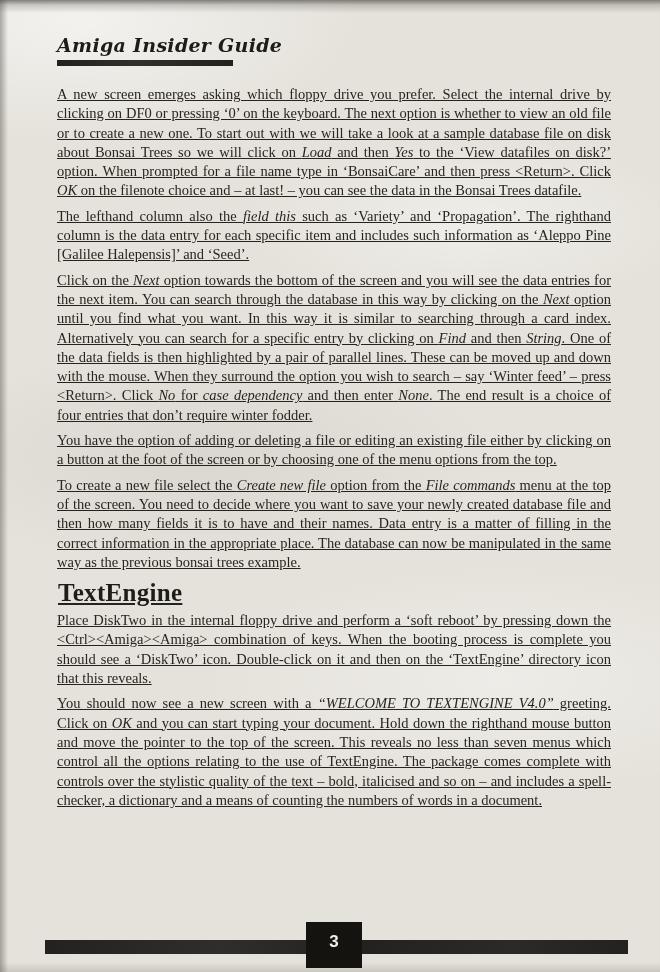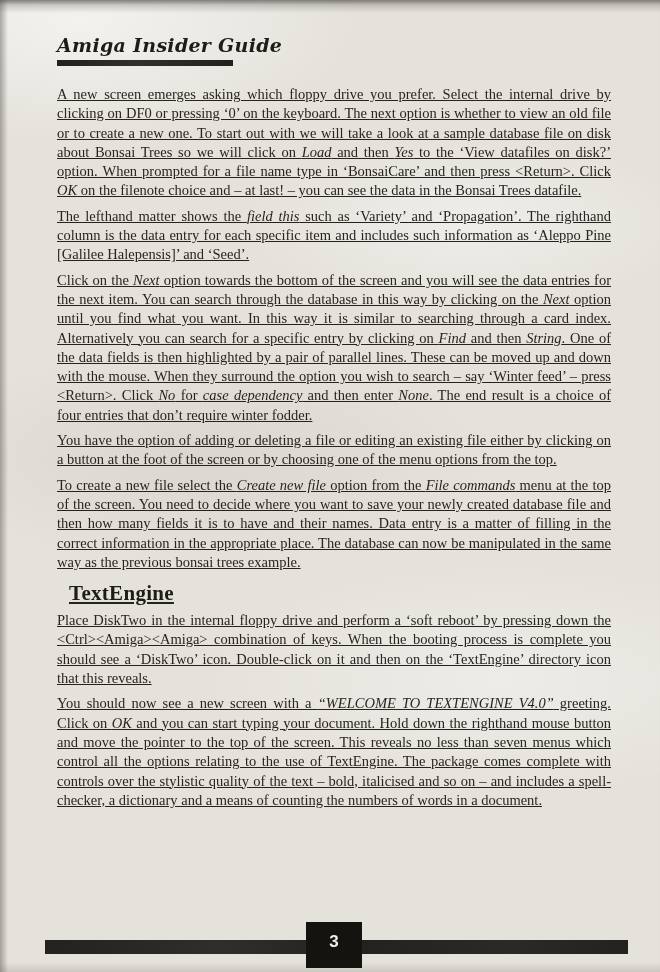--- a/index.html
+++ b/index.html
@@ -58,22 +58,22 @@
     margin: 0 0 6px 0;
     font-size: 14.5px;
     line-height: 19.3px;
     text-align: justify;
     color: #282520;
   }
   .body-text p .it {
     font-style: italic;
   }
   .body-text h2 {
-    margin: 9px 0 6px 12px;
-    font-size: 21px;
+    margin: 9px 0 6px 1px;
+    font-size: 25px;
     line-height: 24px;
     font-weight: bold;
     color: #1e1c18;
     letter-spacing: 0.3px;
   }
   .foot-bar {
     position: absolute;
     left: 45px;
     top: 940px;
     width: 583px;
@@ -104,21 +104,21 @@
 
 <div class="scan">
 
   <div class="masthead">
     <h1>Amiga Insider Guide</h1>
     <div class="rule"></div>
   </div>
 
   <div class="body-text" id="body-content">
       <p><span>A new screen emerges asking which floppy drive you prefer. Select the internal drive by clicking on DF0 or pressing ‘0’ on the keyboard. The next option is whether to view an old file or to create a new one. To start out with we will take a look at a sample database file on disk about Bonsai Trees so we will click on </span><span class="it">Load</span><span> and then </span><span class="it">Yes</span><span> to the ‘View datafiles on disk?’ option. When prompted for a file name type in ‘BonsaiCare’ and then press &lt;Return&gt;. Click </span><span class="it">OK</span><span> on the filenote choice and – at last! – you can see the data in the Bonsai Trees datafile.</span></p>
-      <p><span>The lefthand matter shows the </span><span class="it">field this</span><span> such as ‘Variety’ and ‘Propagation’. The righthand column is the data entry for each specific item and includes such information as ‘Aleppo Pine [Galilee Halepensis]’ and ‘Seed’.</span></p>
+      <p><span>The lefthand column also the </span><span class="it">field this</span><span> such as ‘Variety’ and ‘Propagation’. The righthand column is the data entry for each specific item and includes such information as ‘Aleppo Pine [Galilee Halepensis]’ and ‘Seed’.</span></p>
       <p><span>Click on the </span><span class="it">Next</span><span> option towards the bottom of the screen and you will see the data entries for the next item. You can search through the database in this way by clicking on the </span><span class="it">Next</span><span> option until you find what you want. In this way it is similar to searching through a card index. Alternatively you can search for a specific entry by clicking on </span><span class="it">Find</span><span> and then </span><span class="it">String</span><span>. One of the data fields is then highlighted by a pair of parallel lines. These can be moved up and down with the mouse. When they surround the option you wish to search – say ‘Winter feed’ – press &lt;Return&gt;. Click </span><span class="it">No</span><span> for </span><span class="it">case dependency</span><span> and then enter </span><span class="it">None</span><span>. The end result is a choice of four entries that don’t require winter fodder.</span></p>
       <p><span>You have the option of adding or deleting a file or editing an existing file either by clicking on a button at the foot of the screen or by choosing one of the menu options from the top.</span></p>
       <p><span>To create a new file select the </span><span class="it">Create new file</span><span> option from the </span><span class="it">File commands</span><span> menu at the top of the screen. You need to decide where you want to save your newly created database file and then how many fields it is to have and their names. Data entry is a matter of filling in the correct information in the appropriate place. The database can now be manipulated in the same way as the previous bonsai trees example.</span></p>
       <h2>TextEngine</h2>
       <p><span>Place DiskTwo in the internal floppy drive and perform a ‘soft reboot’ by pressing down the &lt;Ctrl&gt;&lt;Amiga&gt;&lt;Amiga&gt; combination of keys. When the booting process is complete you should see a ‘DiskTwo’ icon. Double-click on it and then on the ‘TextEngine’ directory icon that this reveals.</span></p>
       <p><span>You should now see a new screen with a </span><span class="it">“WELCOME TO TEXTENGINE V4.0”</span><span> greeting. Click on </span><span class="it">OK</span><span> and you can start typing your document. Hold down the righthand mouse button and move the pointer to the top of the screen. This reveals no less than seven menus which control all the options relating to the use of TextEngine. The package comes complete with controls over the stylistic quality of the text – bold, italicised and so on – and includes a spell-checker, a dictionary and a means of counting the numbers of words in a document.</span></p>
     </div>
 
   <div class="foot-bar"></div>
   <div class="page-badge">

